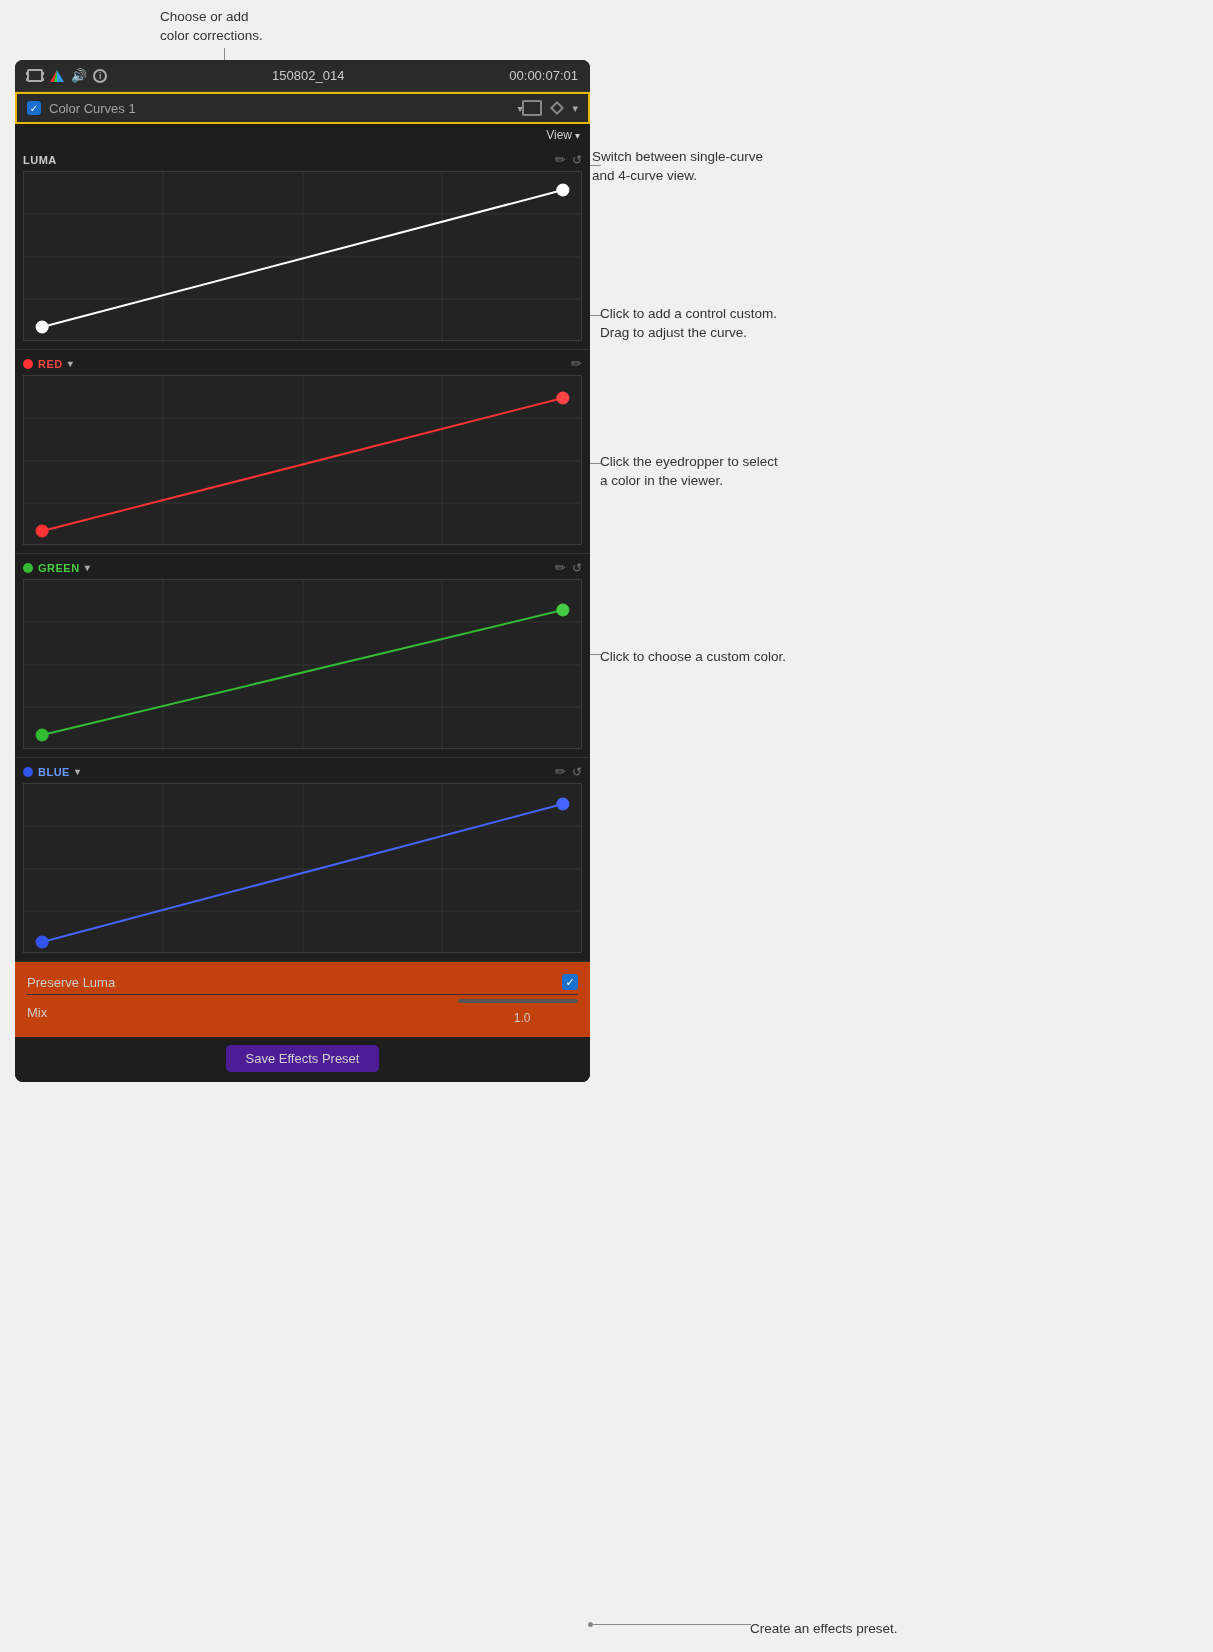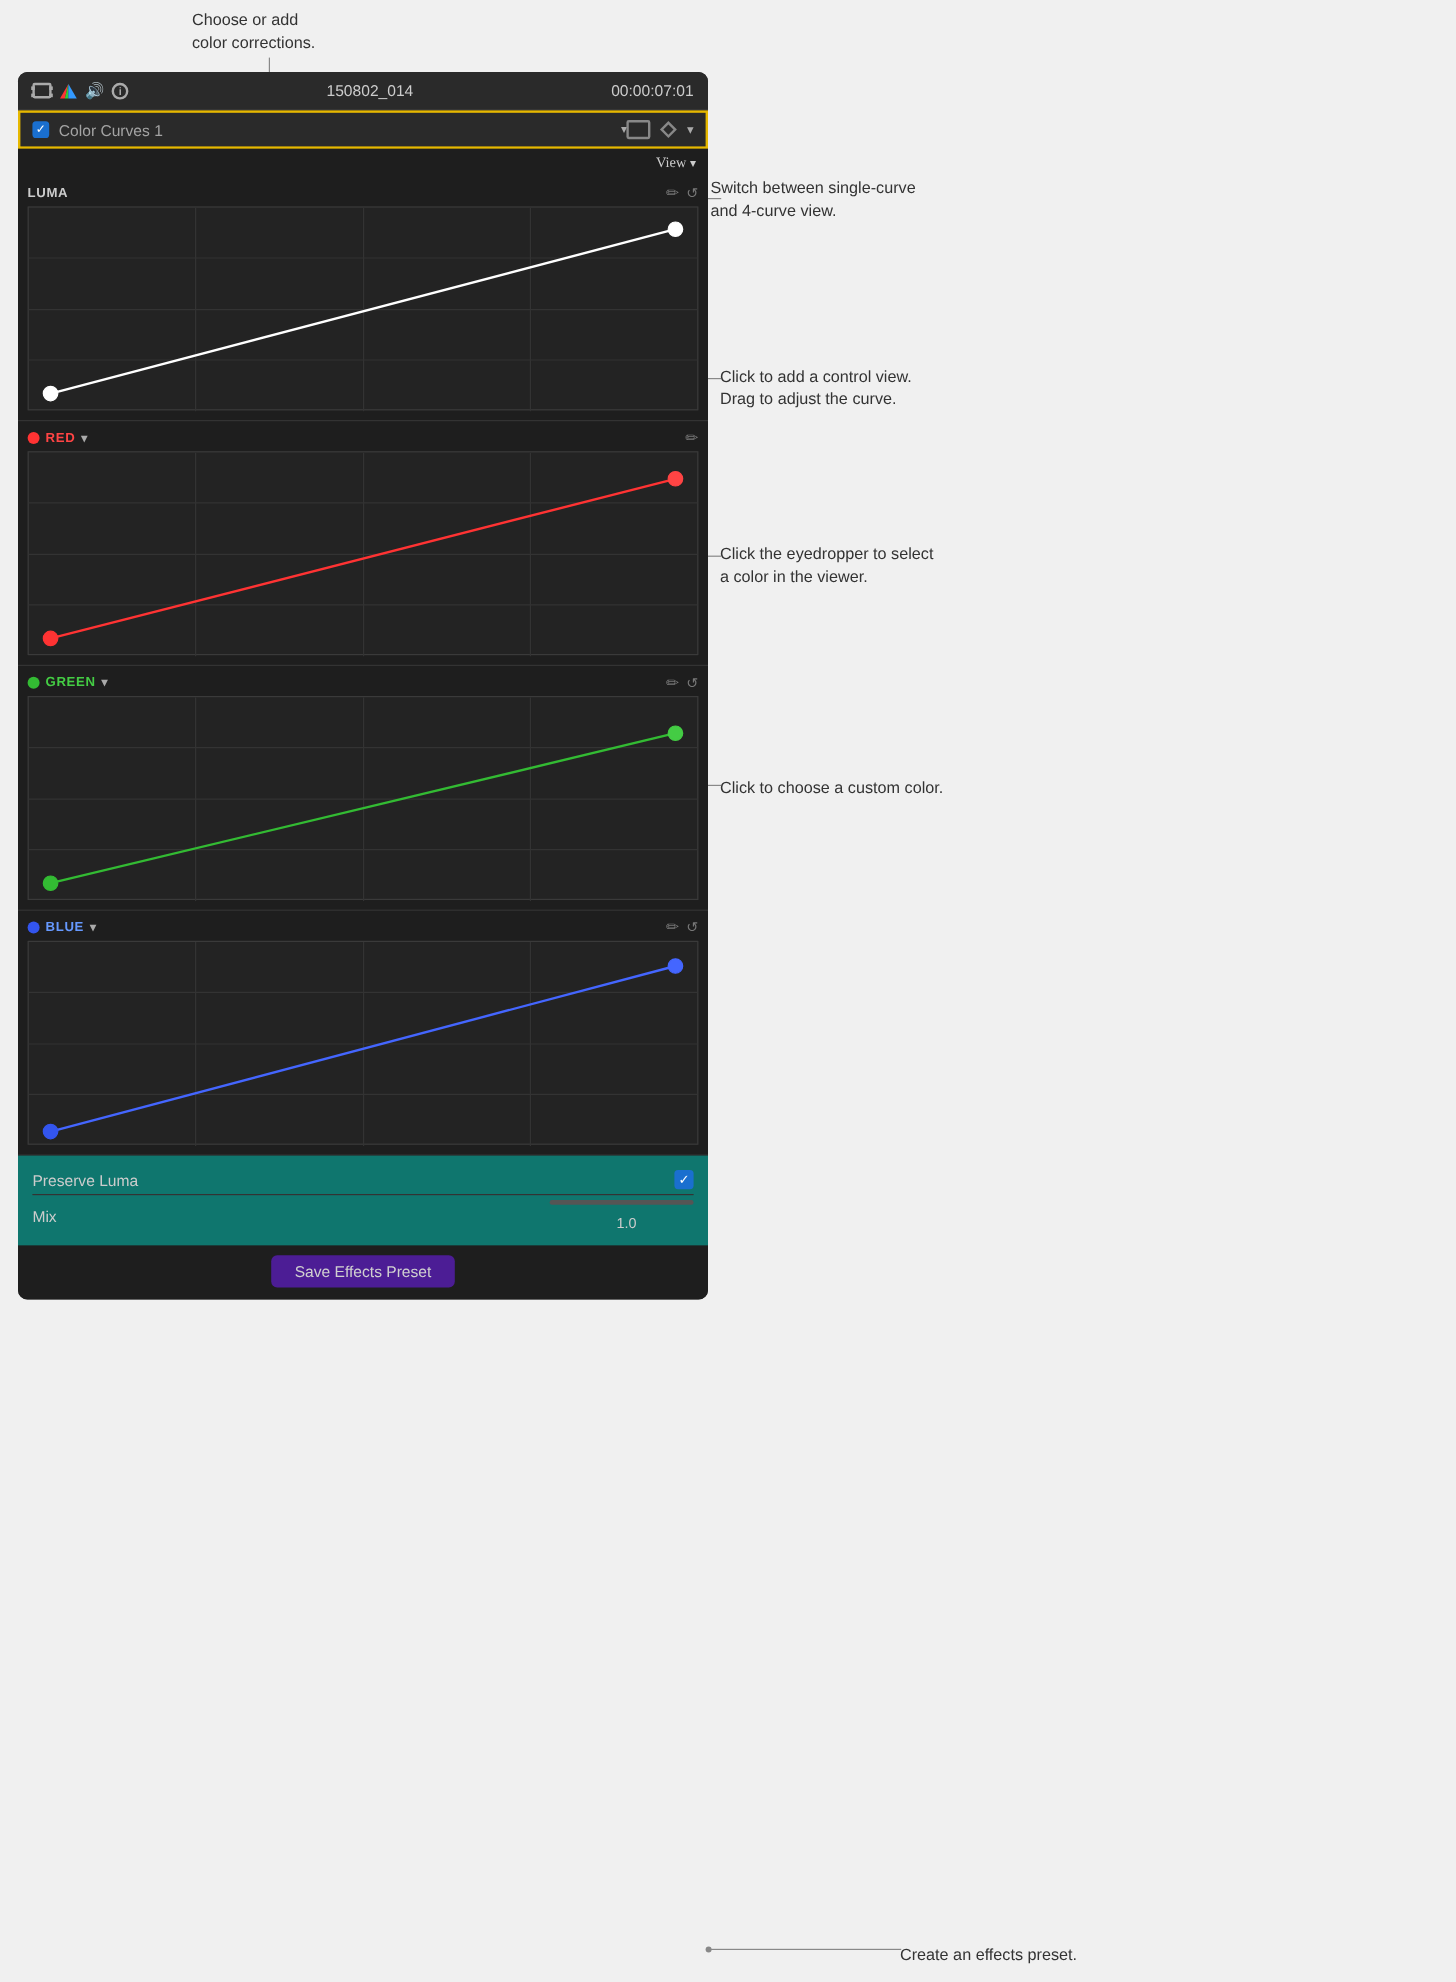--- a/index.html
+++ b/index.html
@@ -108,21 +108,20 @@
       padding: 4px 10px;
       background: #1e1e1e;
     }
     .view-btn {
       color: #ccc;
       font-size: 12px;
       display: flex;
       align-items: center;
       gap: 3px;
       cursor: pointer;
-      font-family: Liberation Serif, serif;
     }
 
     
     .curve-section {
       padding: 6px 8px 8px;
       border-bottom: 1px solid #333;
     }
     .curve-header {
       display: flex;
       align-items: center;
@@ -151,21 +150,21 @@
     
     .curve-canvas {
       width: 100%;
       background: #232323;
       border: 1px solid #3a3a3a;
       position: relative;
     }
 
     
     .bottom-controls {
-      background: #0f766e;
+      background: #c2410c;
       padding: 8px 12px;
     }
     .preserve-luma-row {
       display: flex;
       align-items: center;
       justify-content: space-between;
       padding: 4px 0;
     }
     .preserve-luma-label {
       color: #ccc;
@@ -260,21 +259,21 @@
   <div class="ann-dot" style="left: 222px; top: 78px;"></div>
 
   <div class="annotation" style="left: 592px; top: 148px;">
     <span>Switch between single-curve</span><br>
     <span>and 4-curve view.</span>
   </div>
   <div class="ann-line" style="left: 551px; top: 165px; width: 50px;"></div>
   <div class="ann-dot" style="left: 549px; top: 163px;"></div>
 
   <div class="annotation" style="left: 600px; top: 305px;">
-    <span>Click to add a control view.</span><br>
+    <span>Click to add a control custom.</span><br>
     <span>Drag to adjust the curve.</span>
   </div>
   <div class="ann-line" style="left: 390px; top: 315px; width: 211px;"></div>
   <div class="ann-dot" style="left: 388px; top: 313px;"></div>
 
   <div class="annotation" style="left: 600px; top: 453px;">
     <span>Click the eyedropper to select</span><br>
     <span>a color in the viewer.</span>
   </div>
   <div class="ann-line" style="left: 514px; top: 463px; width: 87px;"></div>

